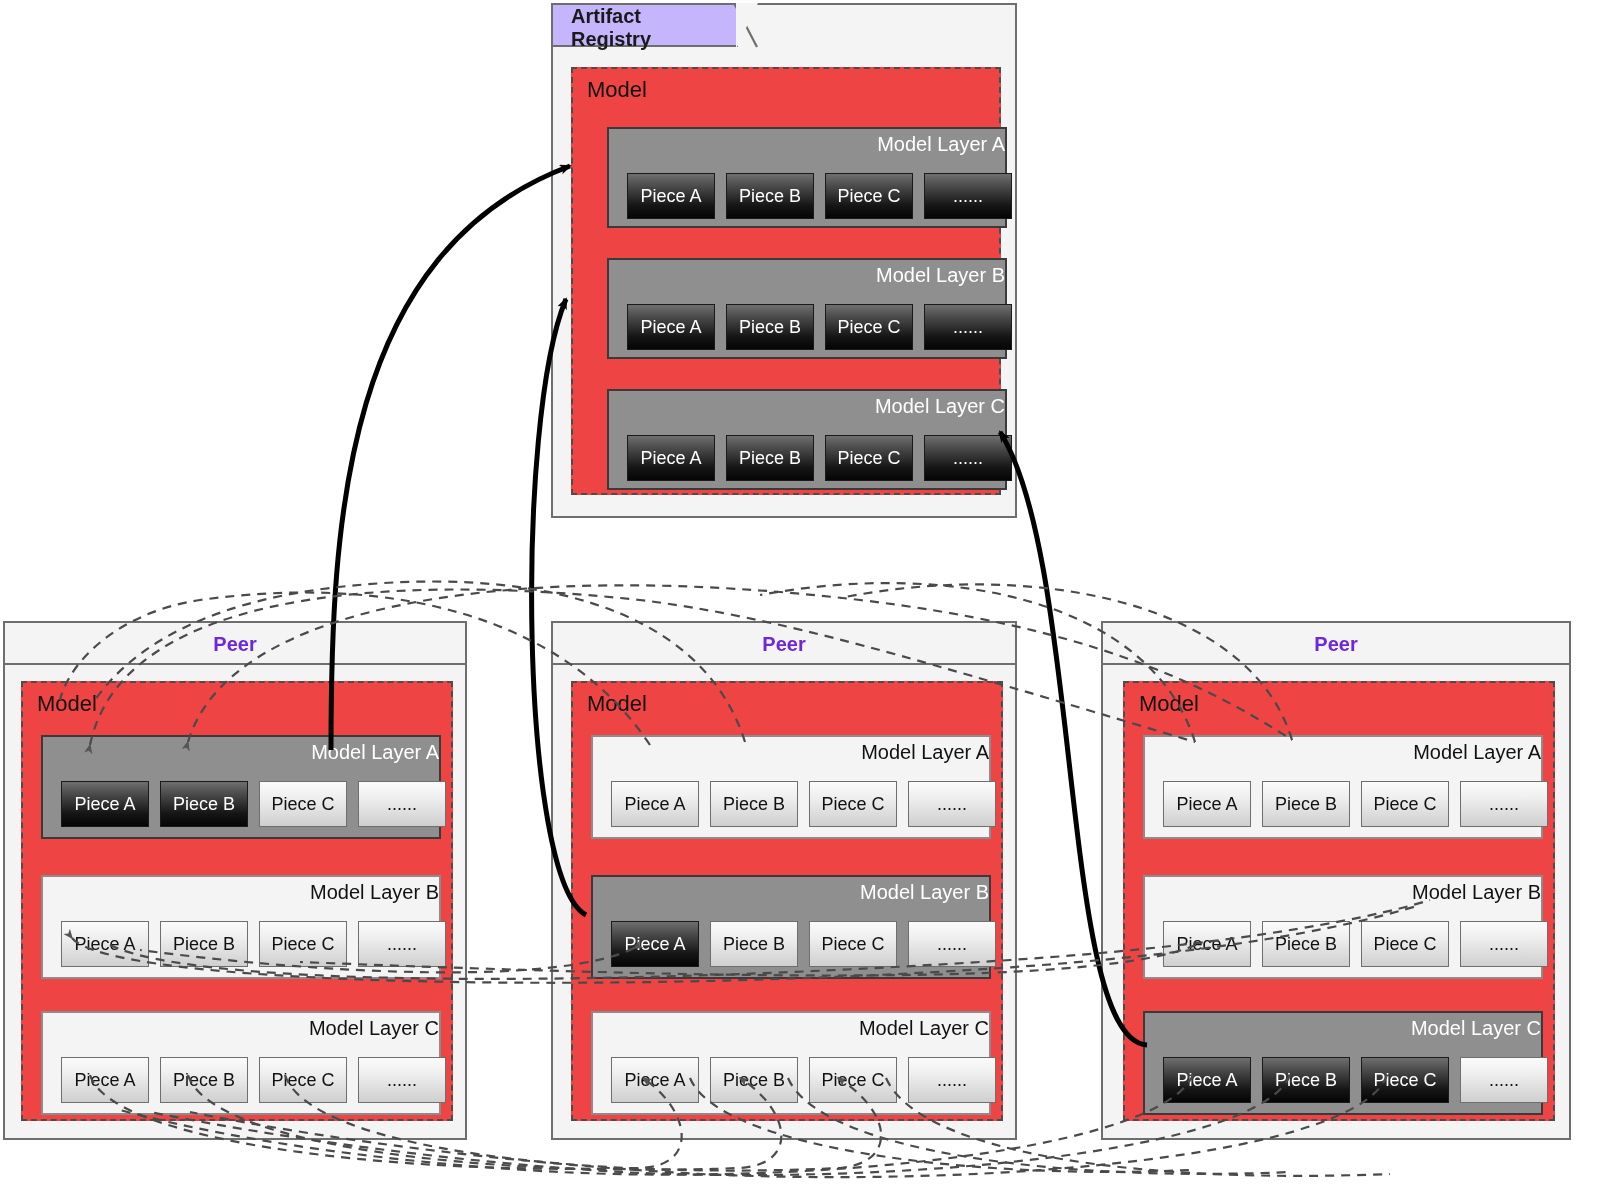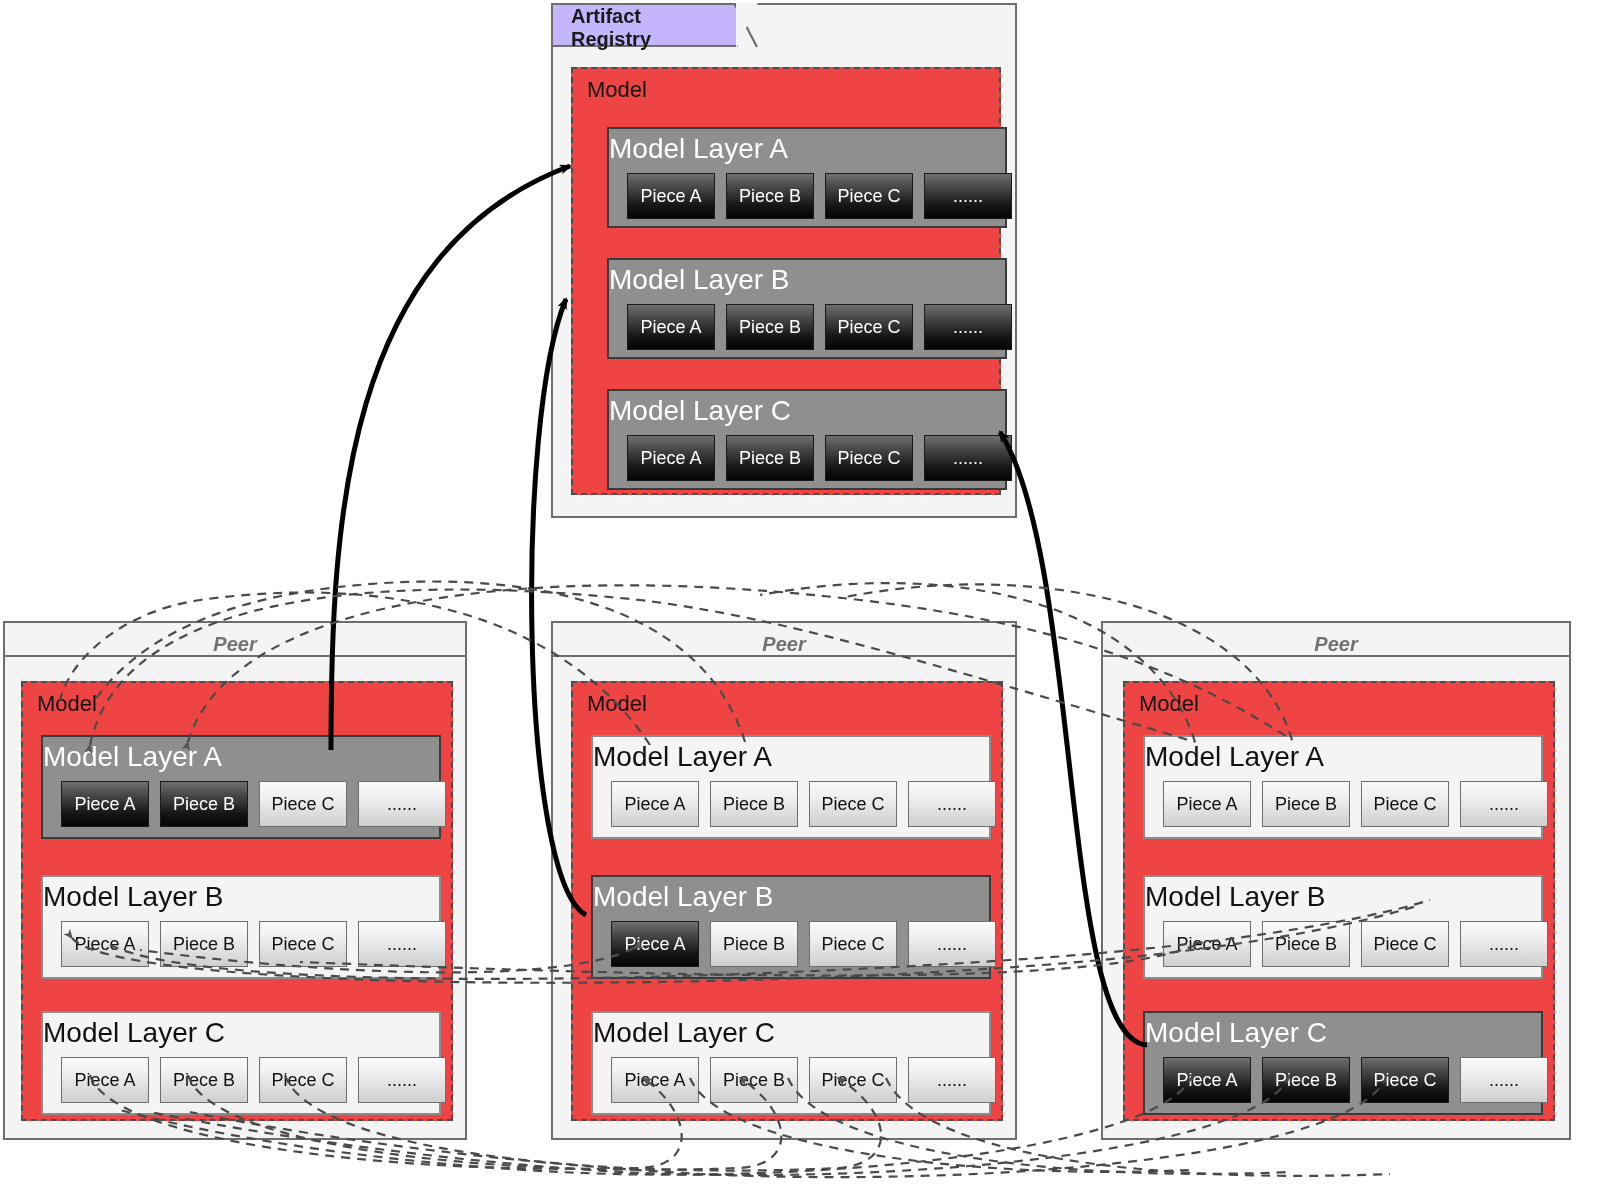--- a/index.html
+++ b/index.html
@@ -1,42 +1,42 @@
 <!DOCTYPE html>
 <html><head>
 <meta charset="utf-8">
 <style>
   html,body{margin:0;padding:0;background:#ffffff;}
   body{font-family:"Liberation Sans",sans-serif;}
   #stage{position:relative;width:1600px;height:1187px;overflow:hidden;background:#fff;}
 
   
   .panel{position:absolute;background:#f4f4f4;border:2px solid #6e6e6e;box-sizing:border-box;}
-  .panel-title{position:absolute;left:0;right:0;top:0;height:34px;line-height:42px;
-               text-align:center;font-weight:bold;font-size:20px;color:#737373;
-               border-bottom:2px solid #6e6e6e;background:#f4f4f4;box-sizing:border-box;font-style:italic;}
+  .panel-title{position:absolute;left:0;right:0;top:0;height:42px;line-height:42px;
+               text-align:center;font-weight:bold;font-size:20px;color:#6d28d9;
+               border-bottom:2px solid #6e6e6e;background:#f4f4f4;box-sizing:border-box;}
 
   
   .reg-tab{position:absolute;left:0;top:0;height:42px;padding:0 14px 0 18px;
            display:flex;font-weight:bold;font-size:20px;color:#1a1a1a;
            background:#c4b5fd;border-right:2px solid #6e6e6e;border-bottom:2px solid #6e6e6e;
            box-sizing:border-box;}
   .reg-tab:after{content:"";position:absolute;right:-22px;top:-2px;width:0;height:0;
            border-left:22px solid #f4f4f4;border-bottom:46px solid transparent;}
   .reg-tab-line{position:absolute;right:-23px;top:-2px;width:25px;height:46px;pointer-events:none;}
 
   
   .model-box{position:absolute;border:2px dashed #4c4c4c;background:#ef4444;box-sizing:border-box;}
   .model-label{position:absolute;font-size:22px;color:#111;left:14px;top:8px;}
 
   
   .layer{position:absolute;box-sizing:border-box;border:2px solid #8c8c8c;}
   .layer.light{background:#f4f4f4;border-color:#8c8c8c;}
   .layer.dark{background:#8f8f8f;border-color:#3a3a3a;}
-  .layer-title{position:absolute;left:0;right:0;top:4px;text-align:left;font-size:28px;}
+  .layer-title{position:absolute;left:0;right:0;top:4px;text-align:right;font-size:20px;}
   .layer.light .layer-title{color:#111;}
   .layer.dark .layer-title{color:#ffffff;}
 
   .piece{position:absolute;box-sizing:border-box;display:flex;align-items:center;
          justify-content:center;font-size:18px;border:1px solid #6e6e6e;}
   .piece.light{background:linear-gradient(180deg,#fbfbfb 0%,#efefef 35%,#cfcfcf 100%);color:#111;}
   .piece.dark{background:linear-gradient(180deg,#6f6f6f 0%,#4a4a4a 28%,#151515 72%,#050505 100%);
               color:#ffffff;border:1px solid #1a1a1a;}
 
   svg.overlay{position:absolute;left:0;top:0;width:1600px;height:1187px;pointer-events:none;}

